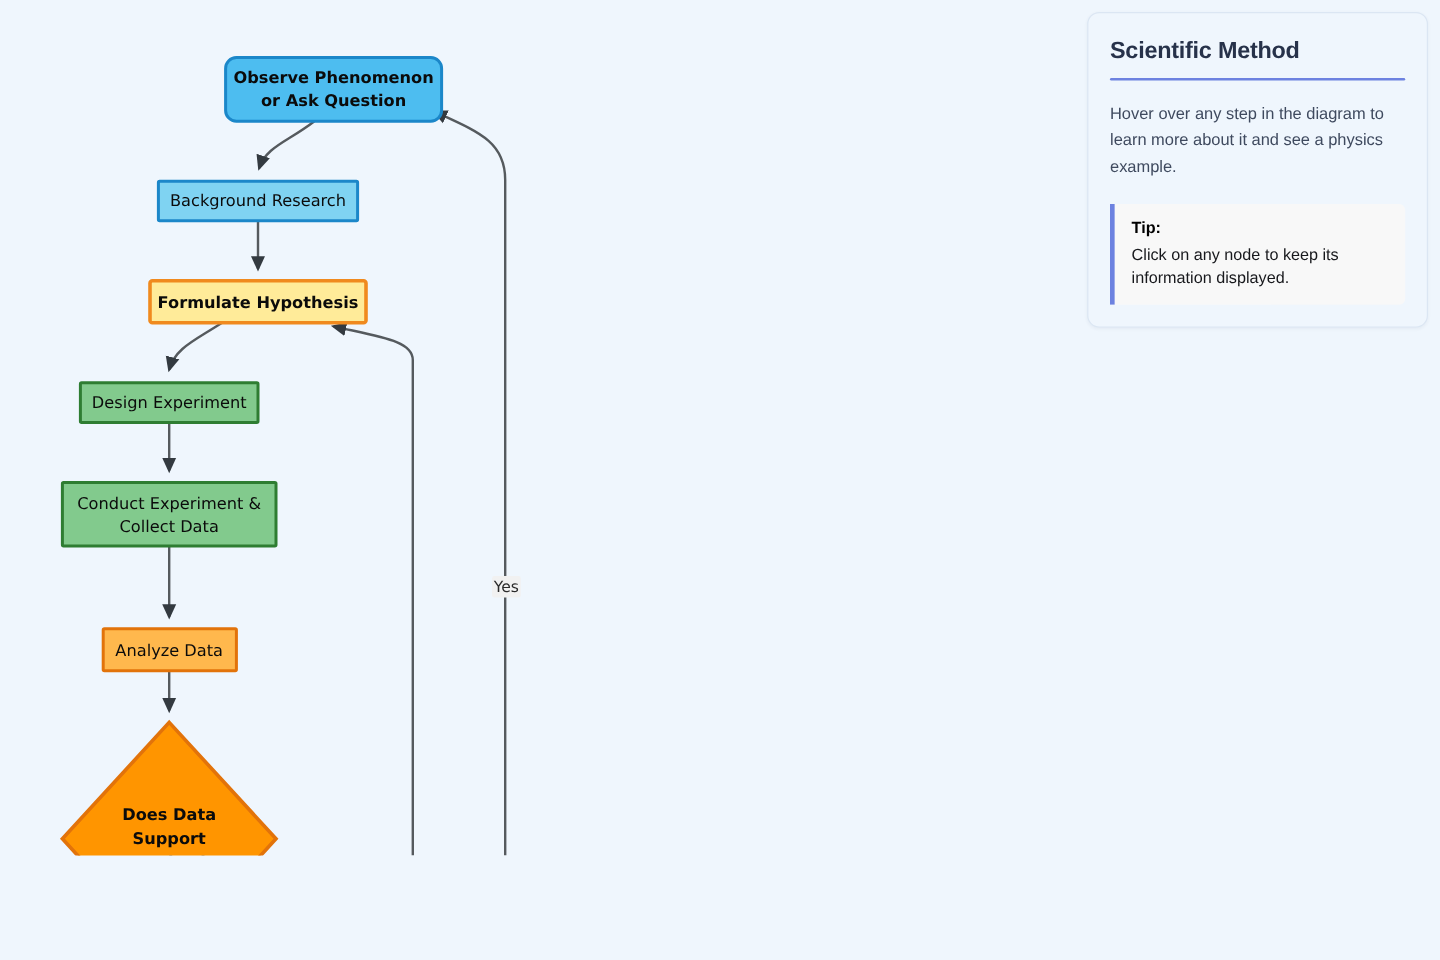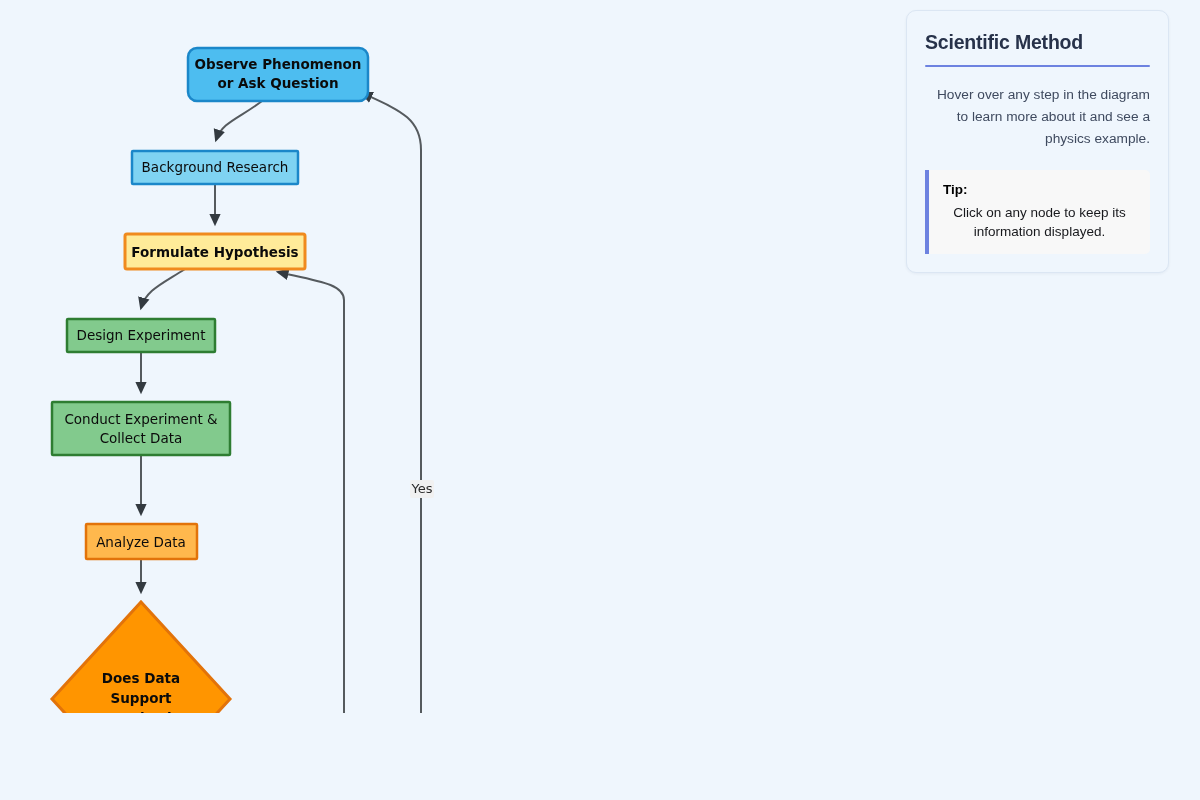--- a/index.html
+++ b/index.html
@@ -50,21 +50,21 @@
     font-size: 13px;
     fill: #2b2b2b;
   }
   .edge-label-bg { fill: #f1f1f1; }
 
   
   #info-panel {
     position: absolute;
     left: 906px;
     top: 10px;
-    width: 263px;
+    width: 284px;
     background: #eff6fd;
     border: 1px solid #dbe6f3;
     border-radius: 10px;
     box-sizing: border-box;
     padding: 20px 18px 18px 18px;
     box-shadow: 0 1px 3px rgba(30, 50, 90, 0.06);
   }
   #panel-title {
     margin: 0;
     font-size: 19.5px;
@@ -76,42 +76,40 @@
     margin-top: 11px;
     height: 2px;
     background: #6d82e0;
     border-radius: 2px;
   }
   #panel-desc {
     margin: 17px 0 0 0;
     font-size: 13.7px;
     line-height: 1.62;
     color: #3f4a5f;
-    text-align: right;
   }
   #tip-box {
     margin-top: 19px;
     background: #f8f8f8;
     border-left: 4px solid #6d82e0;
     border-radius: 0 5px 5px 0;
     padding: 12px 14px 13px 14px;
   }
   #tip-label {
     display: block;
     font-size: 13.5px;
     font-weight: bold;
     color: #000000;
     margin-bottom: 6px;
   }
   #tip-text {
     display: block;
     font-size: 13.5px;
     line-height: 1.42;
     color: #17181c;
-    text-align: center;
   }
 </style>
 </head>
 <body>
 
 <div id="root">
 
   <div id="diagram-area">
     <svg id="diagram-svg" width="900" height="713" viewBox="0 0 900 713">
       <defs>

